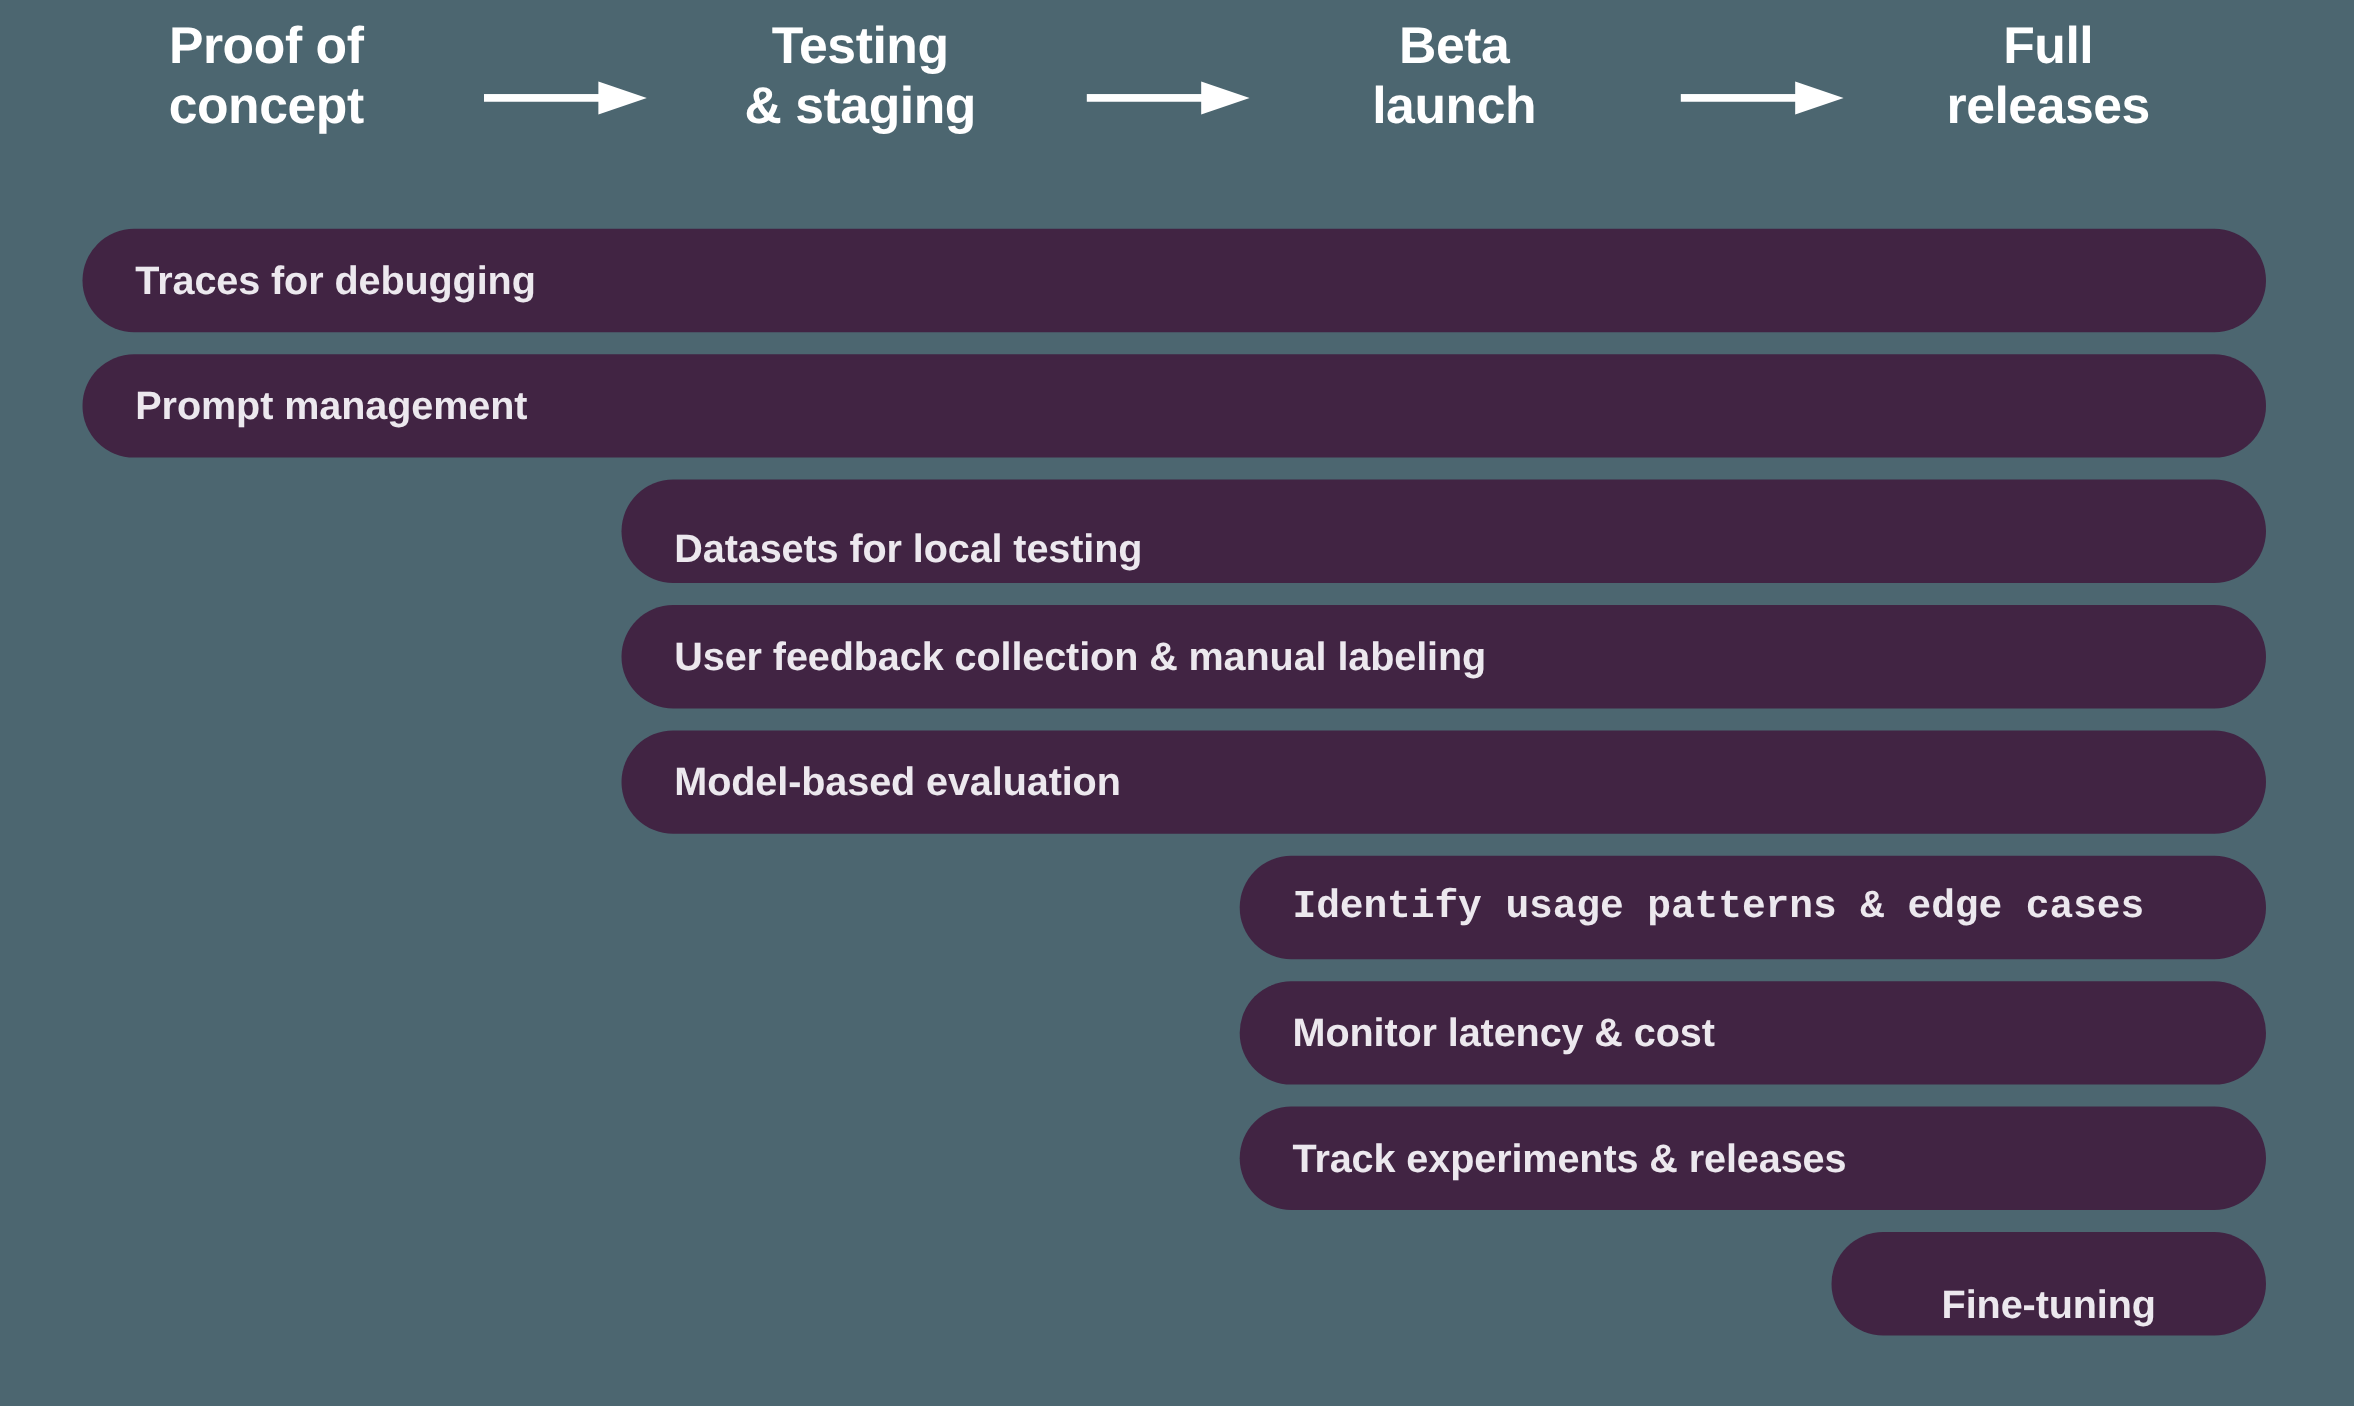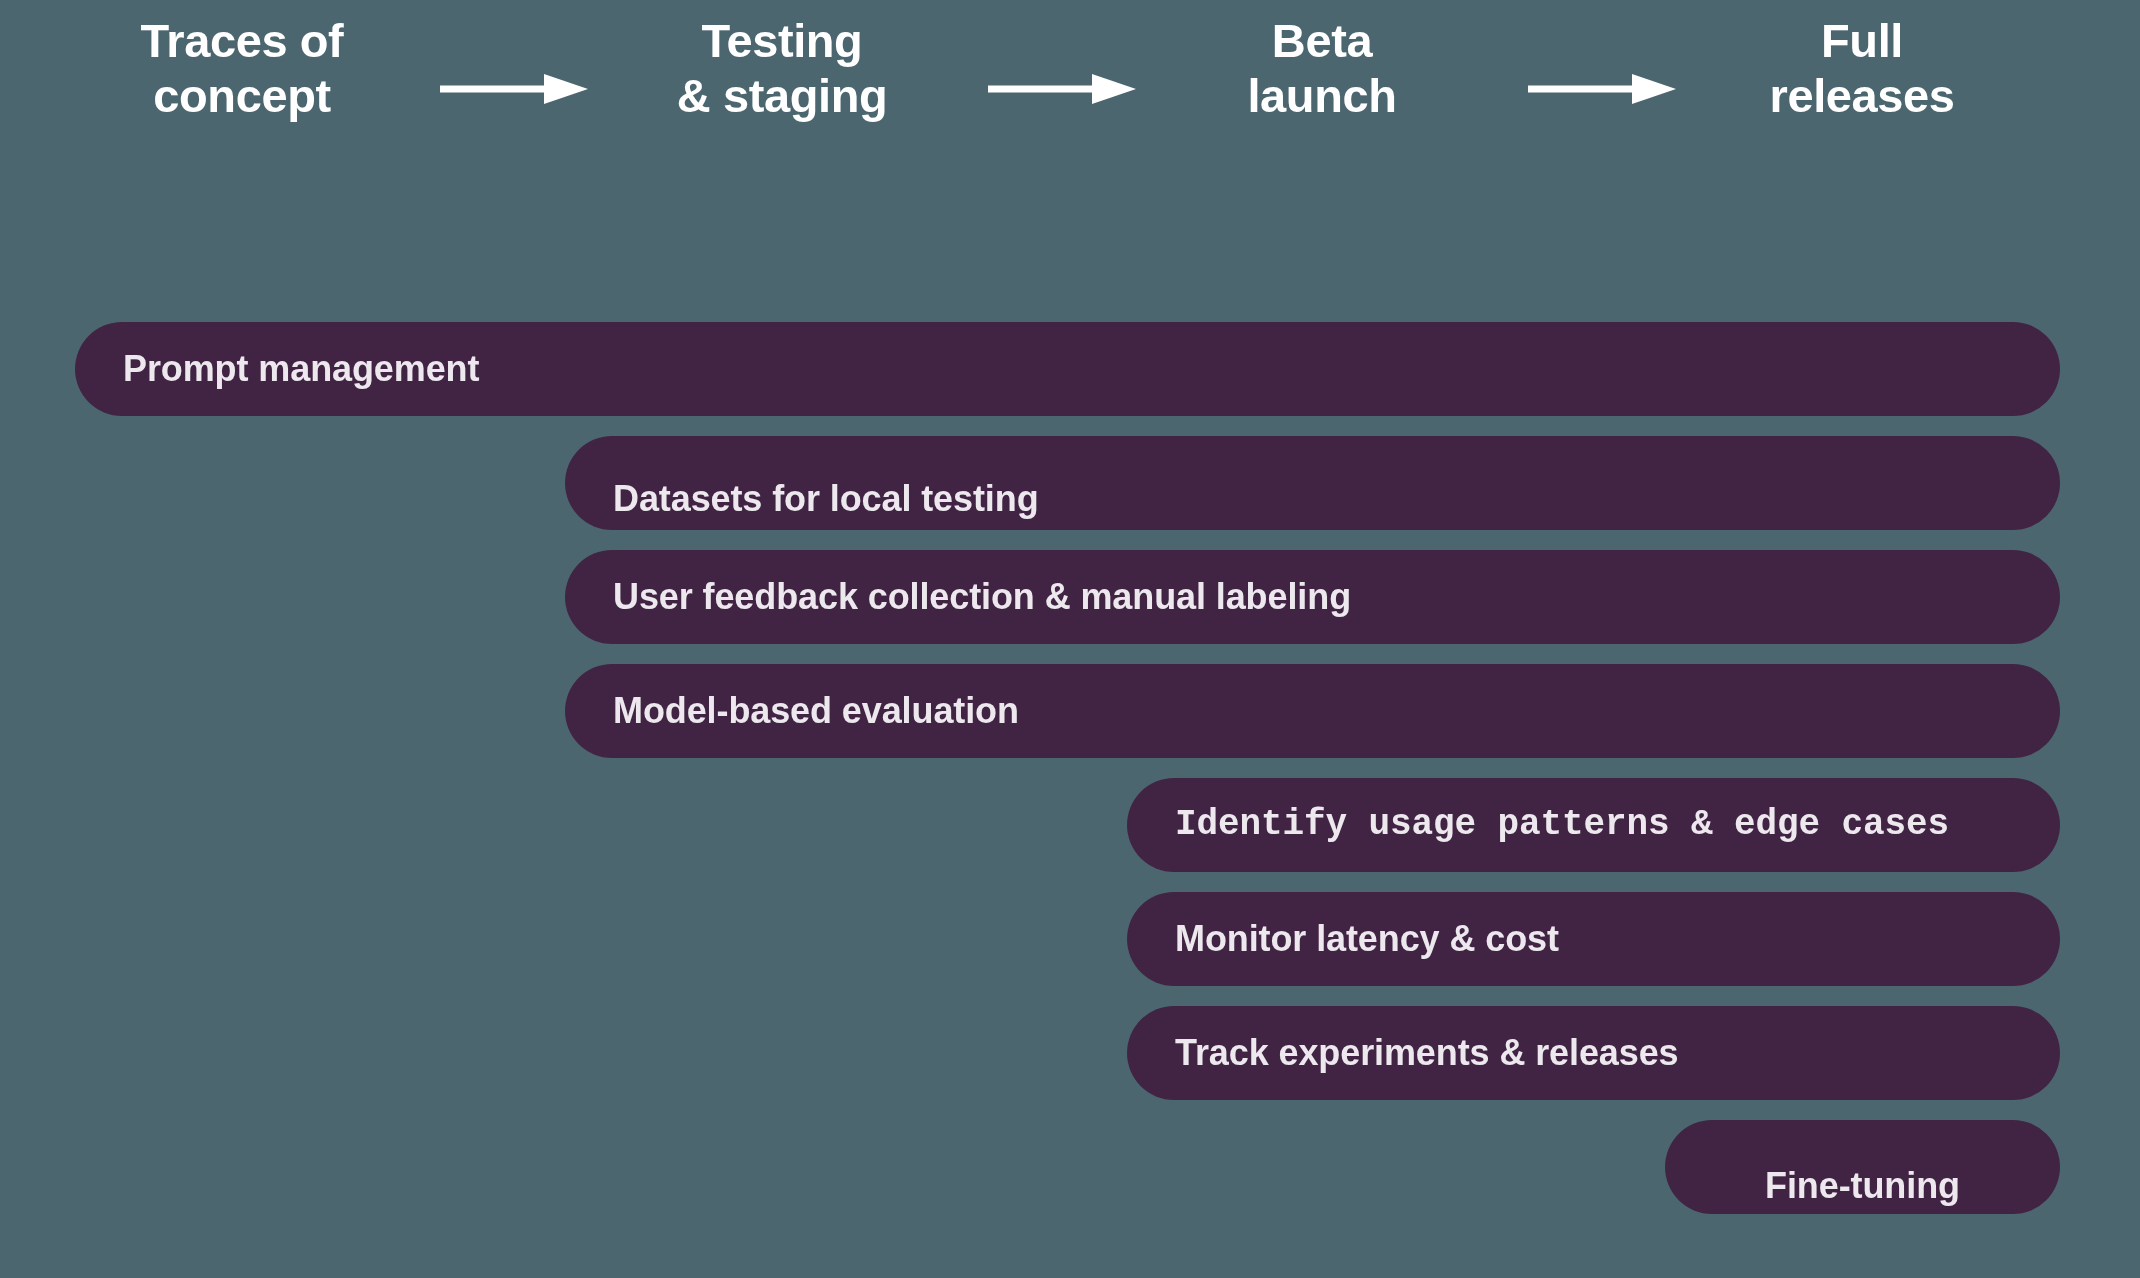--- a/index.html
+++ b/index.html
@@ -89,21 +89,21 @@
     line-height: 1;
     white-space: nowrap;
   }
 </style>
 </head>
 <body>
 
 <div id="stage">
 
   <div id="phase-row">
-      <div class="phase-label" style="left: 77px; width: 330px; color: rgb(255, 255, 255);">Traces of
+      <div class="phase-label" style="left: 77px; width: 330px; color: rgb(255, 255, 255);">Proof of
 concept</div>
       <div class="phase-label" style="left: 617px; width: 330px; color: rgb(255, 255, 255);">Testing
 &amp; staging</div>
       <div class="phase-label" style="left: 1157px; width: 330px; color: rgb(255, 255, 255);">Beta
 launch</div>
       <div class="phase-label" style="left: 1697px; width: 330px; color: rgb(255, 255, 255);">Full
 releases</div>
       <div class="phase-arrow" style="left: 440px; width: 148px;">
         <svg width="148" height="30" viewBox="0 0 148 30">
           <rect x="0" y="11.5" width="108" height="7" fill="#ffffff"></rect>
@@ -118,20 +118,23 @@
       </div>
       <div class="phase-arrow" style="left: 1528px; width: 148px;">
         <svg width="148" height="30" viewBox="0 0 148 30">
           <rect x="0" y="11.5" width="108" height="7" fill="#ffffff"></rect>
           <polygon points="104,0 148,15 104,30" fill="#ffffff"></polygon>
         </svg>
       </div>
     </div>
 
   <div id="bars">
+      <div class="bar align-left" style="left: 75px; width: 1985px; top: 208px; background: rgb(65, 36, 67);">
+        <span class="bar-label" style="color: rgb(236, 232, 238);">Traces for debugging</span>
+      </div>
       <div class="bar align-left" style="left: 75px; width: 1985px; top: 322px; background: rgb(65, 36, 67);">
         <span class="bar-label" style="color: rgb(236, 232, 238);">Prompt management</span>
       </div>
       <div class="bar align-left" style="left: 565px; width: 1495px; top: 436px; background: rgb(65, 36, 67);">
         <span class="bar-label" style="color: rgb(236, 232, 238); margin-top: 32px;">Datasets for local testing</span>
       </div>
       <div class="bar align-left" style="left: 565px; width: 1495px; top: 550px; background: rgb(65, 36, 67);">
         <span class="bar-label" style="color: rgb(236, 232, 238);">User feedback collection &amp; manual labeling</span>
       </div>
       <div class="bar align-left" style="left: 565px; width: 1495px; top: 664px; background: rgb(65, 36, 67);">

